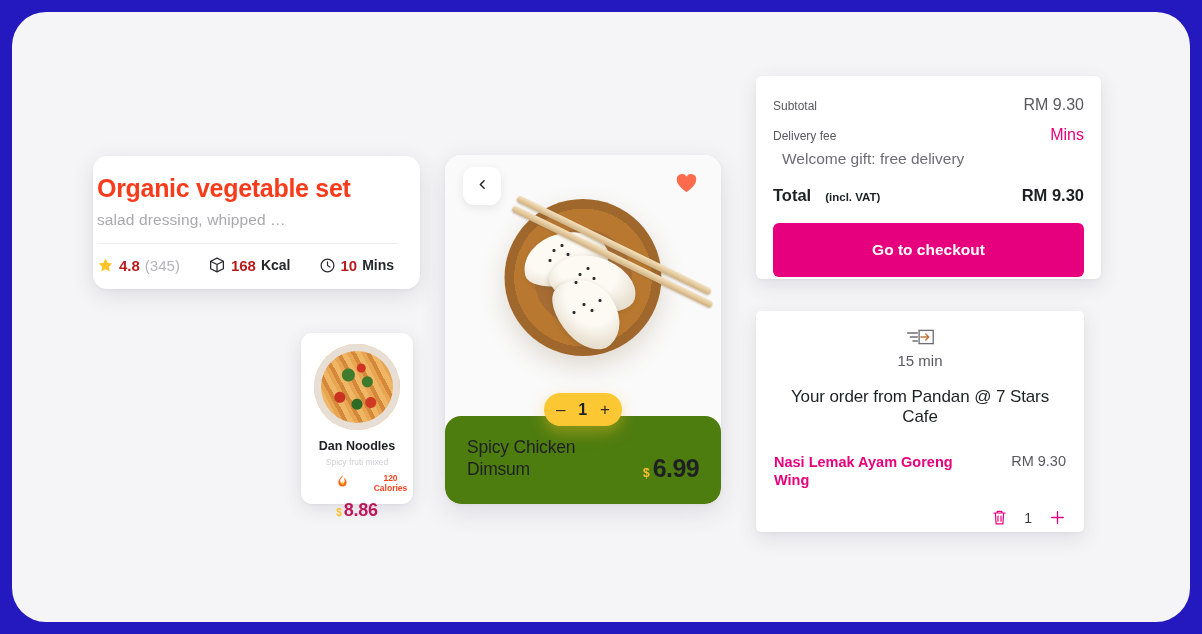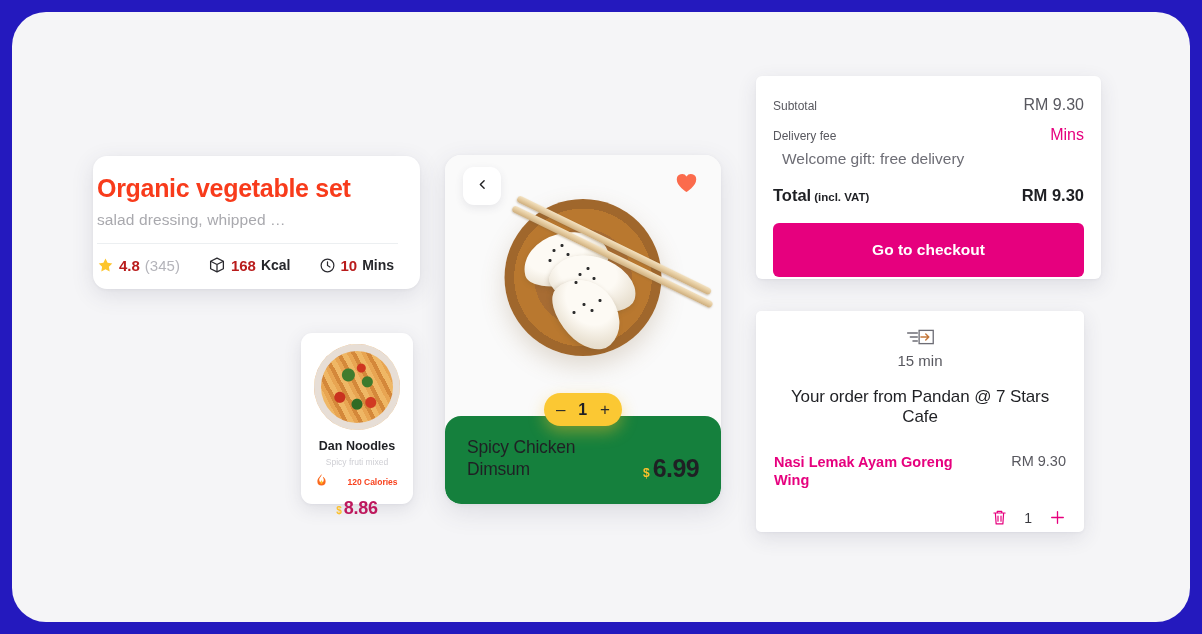--- a/index.html
+++ b/index.html
@@ -118,20 +118,21 @@
     margin-top: 4px;
     font-size: 8.5px;
     color: #cfcfd4;
   }
   #dan-cal-row {
     margin-top: 6px;
     display: flex;
     align-items: center;
     justify-content: center;
     gap: 20px;
+    margin-left: 36px;
   }
   #dan-cal-text { font-size: 8.5px; color: #f8431f; font-weight: bold; }
   #dan-price-row {
     margin-top: 7px;
     display: flex;
     align-items: baseline;
     justify-content: center;
     gap: 2px;
   }
   #dan-currency { font-size: 10px; color: #fcc02c; font-weight: bold; }
@@ -219,21 +220,21 @@
     width: 26px; height: 26px;
     display: flex; align-items: center; justify-content: center;
     cursor: pointer;
     z-index: 5;
   }
 
   #dimsum-info {
     position: absolute;
     left: 0; right: 0; bottom: 0;
     height: 88px;
-    background: #15803d;
+    background: #4d7c0f;
     border-radius: 16px 16px 16px 16px;
     padding: 20px 22px 0 22px;
     display: flex;
     align-items: flex-start;
     justify-content: space-between;
   }
   #dimsum-name {
     font-size: 17.5px;
     color: #1f2024;
     line-height: 1.28;
@@ -294,21 +295,21 @@
     font-size: 15.5px;
     color: #6d6d75;
   }
   #total-row {
     margin-top: 18px;
     display: flex;
     justify-content: space-between;
     align-items: baseline;
   }
   #total-label { font-size: 16.5px; font-weight: bold; color: #1f2024; }
-  #total-vat { font-size: 11.5px; font-weight: bold; color: #1f2024; margin-left: 3px; }
+  #total-vat { font-size: 11.5px; font-weight: bold; color: #1f2024; margin-left: 14px; }
   #total-value { font-size: 16.5px; font-weight: bold; color: #1f2024; }
   #checkout-btn {
     margin-top: 18px;
     width: 100%;
     height: 54px;
     background: #e6007e;
     color: #ffffff;
     border: none;
     border-radius: 6px;
     font-size: 15.5px;

